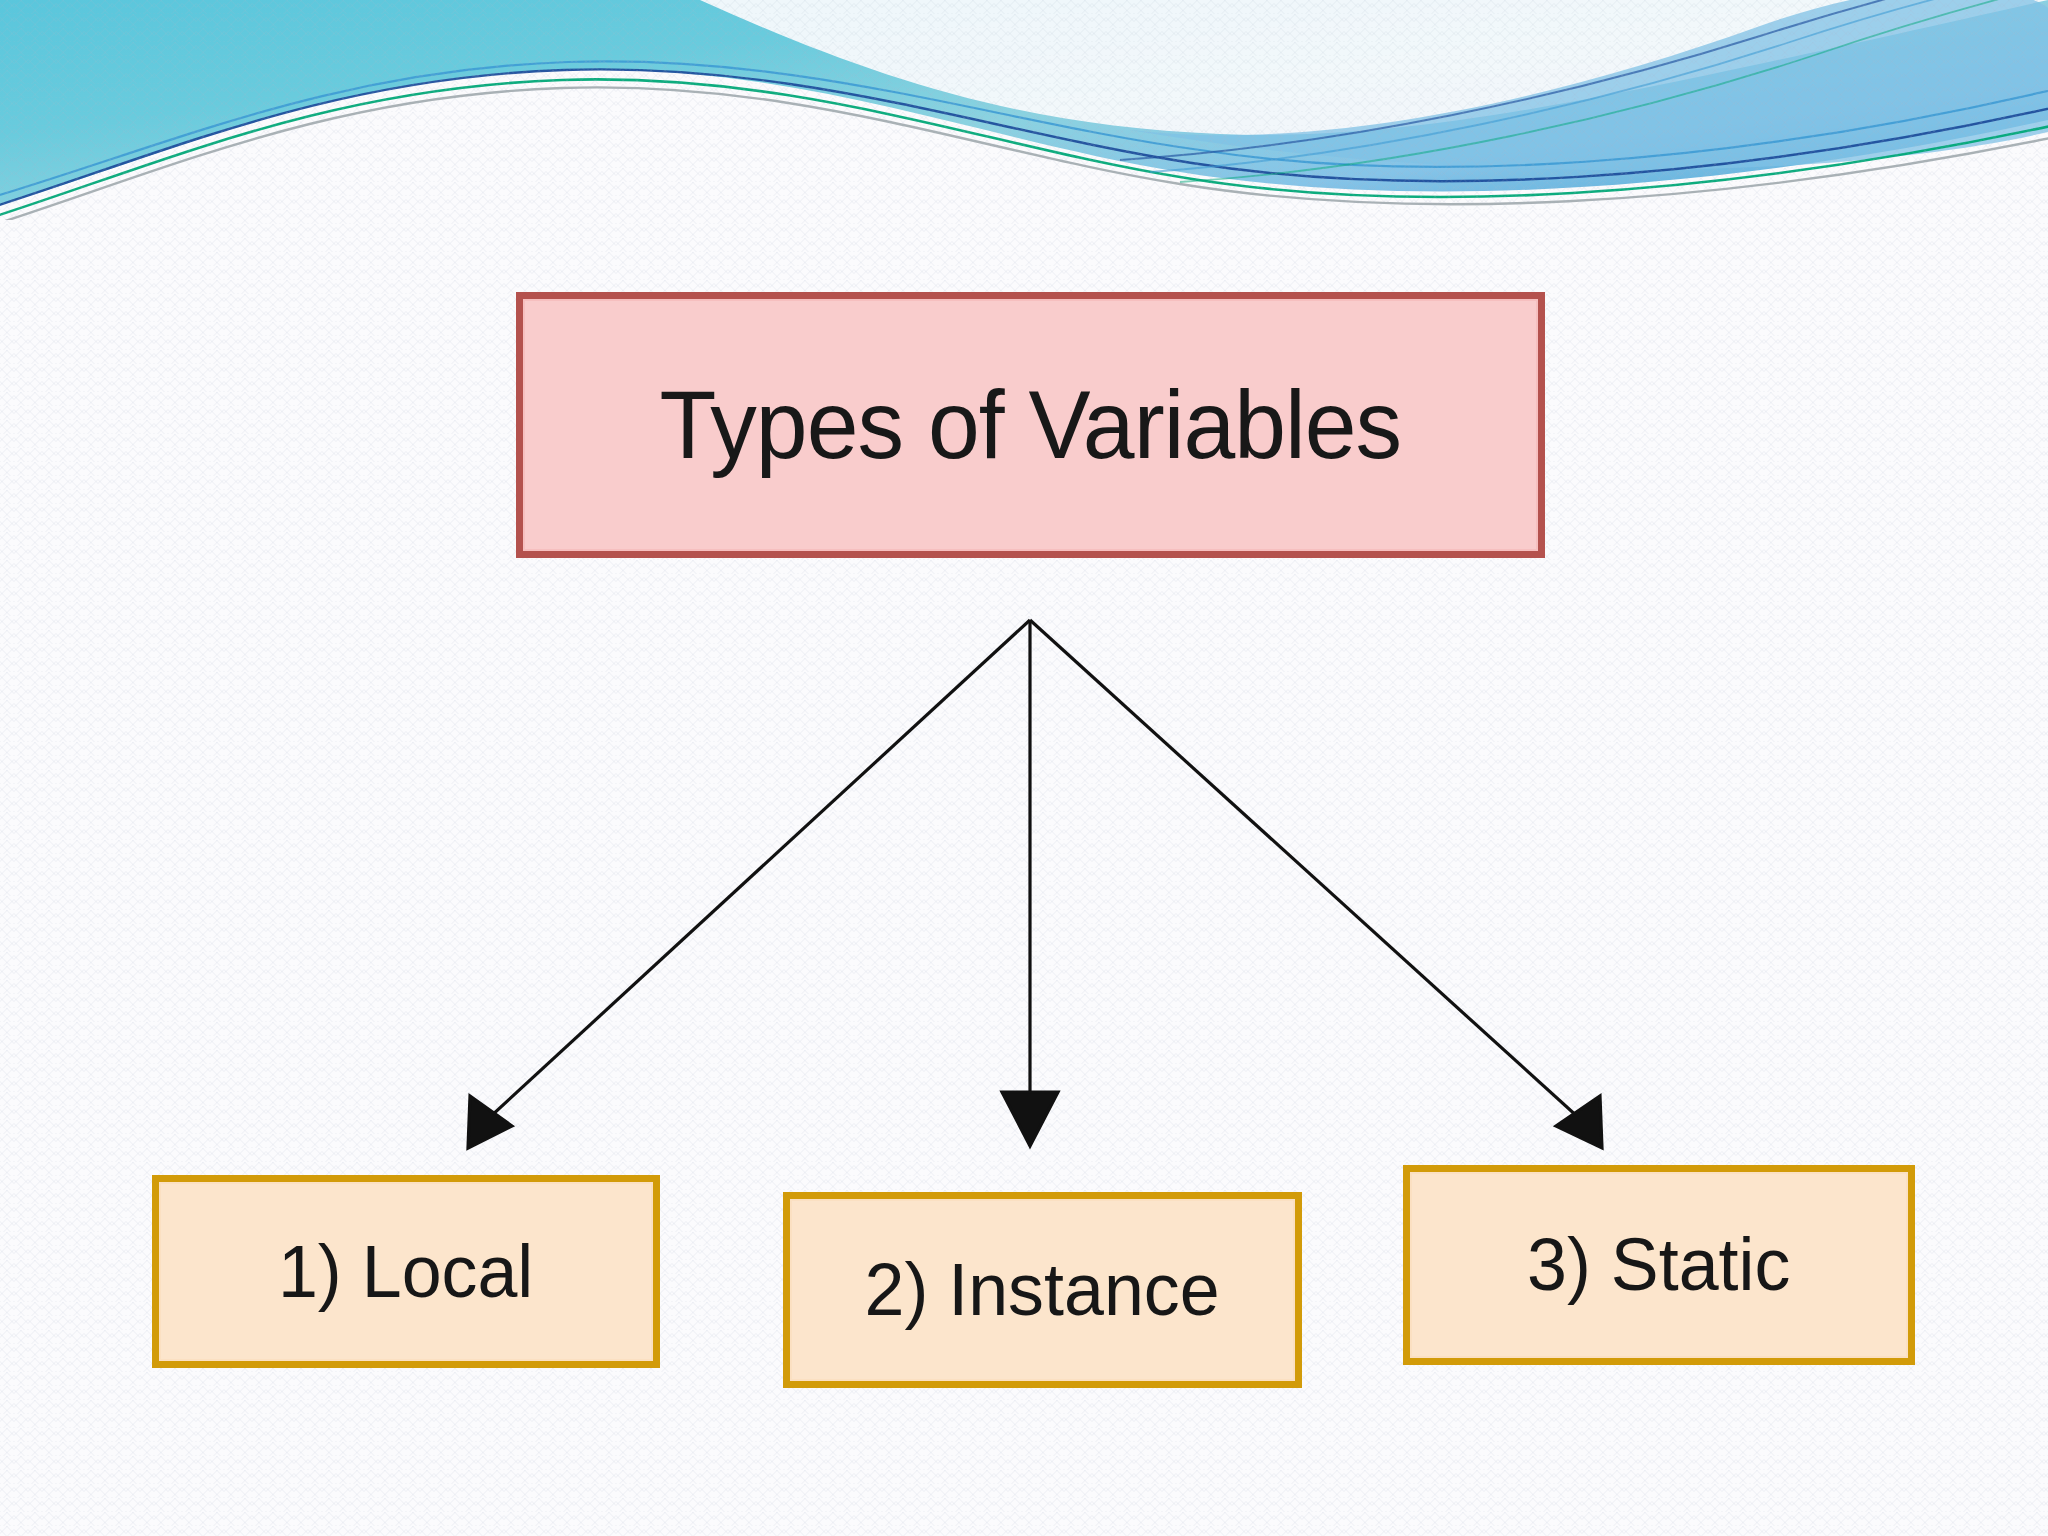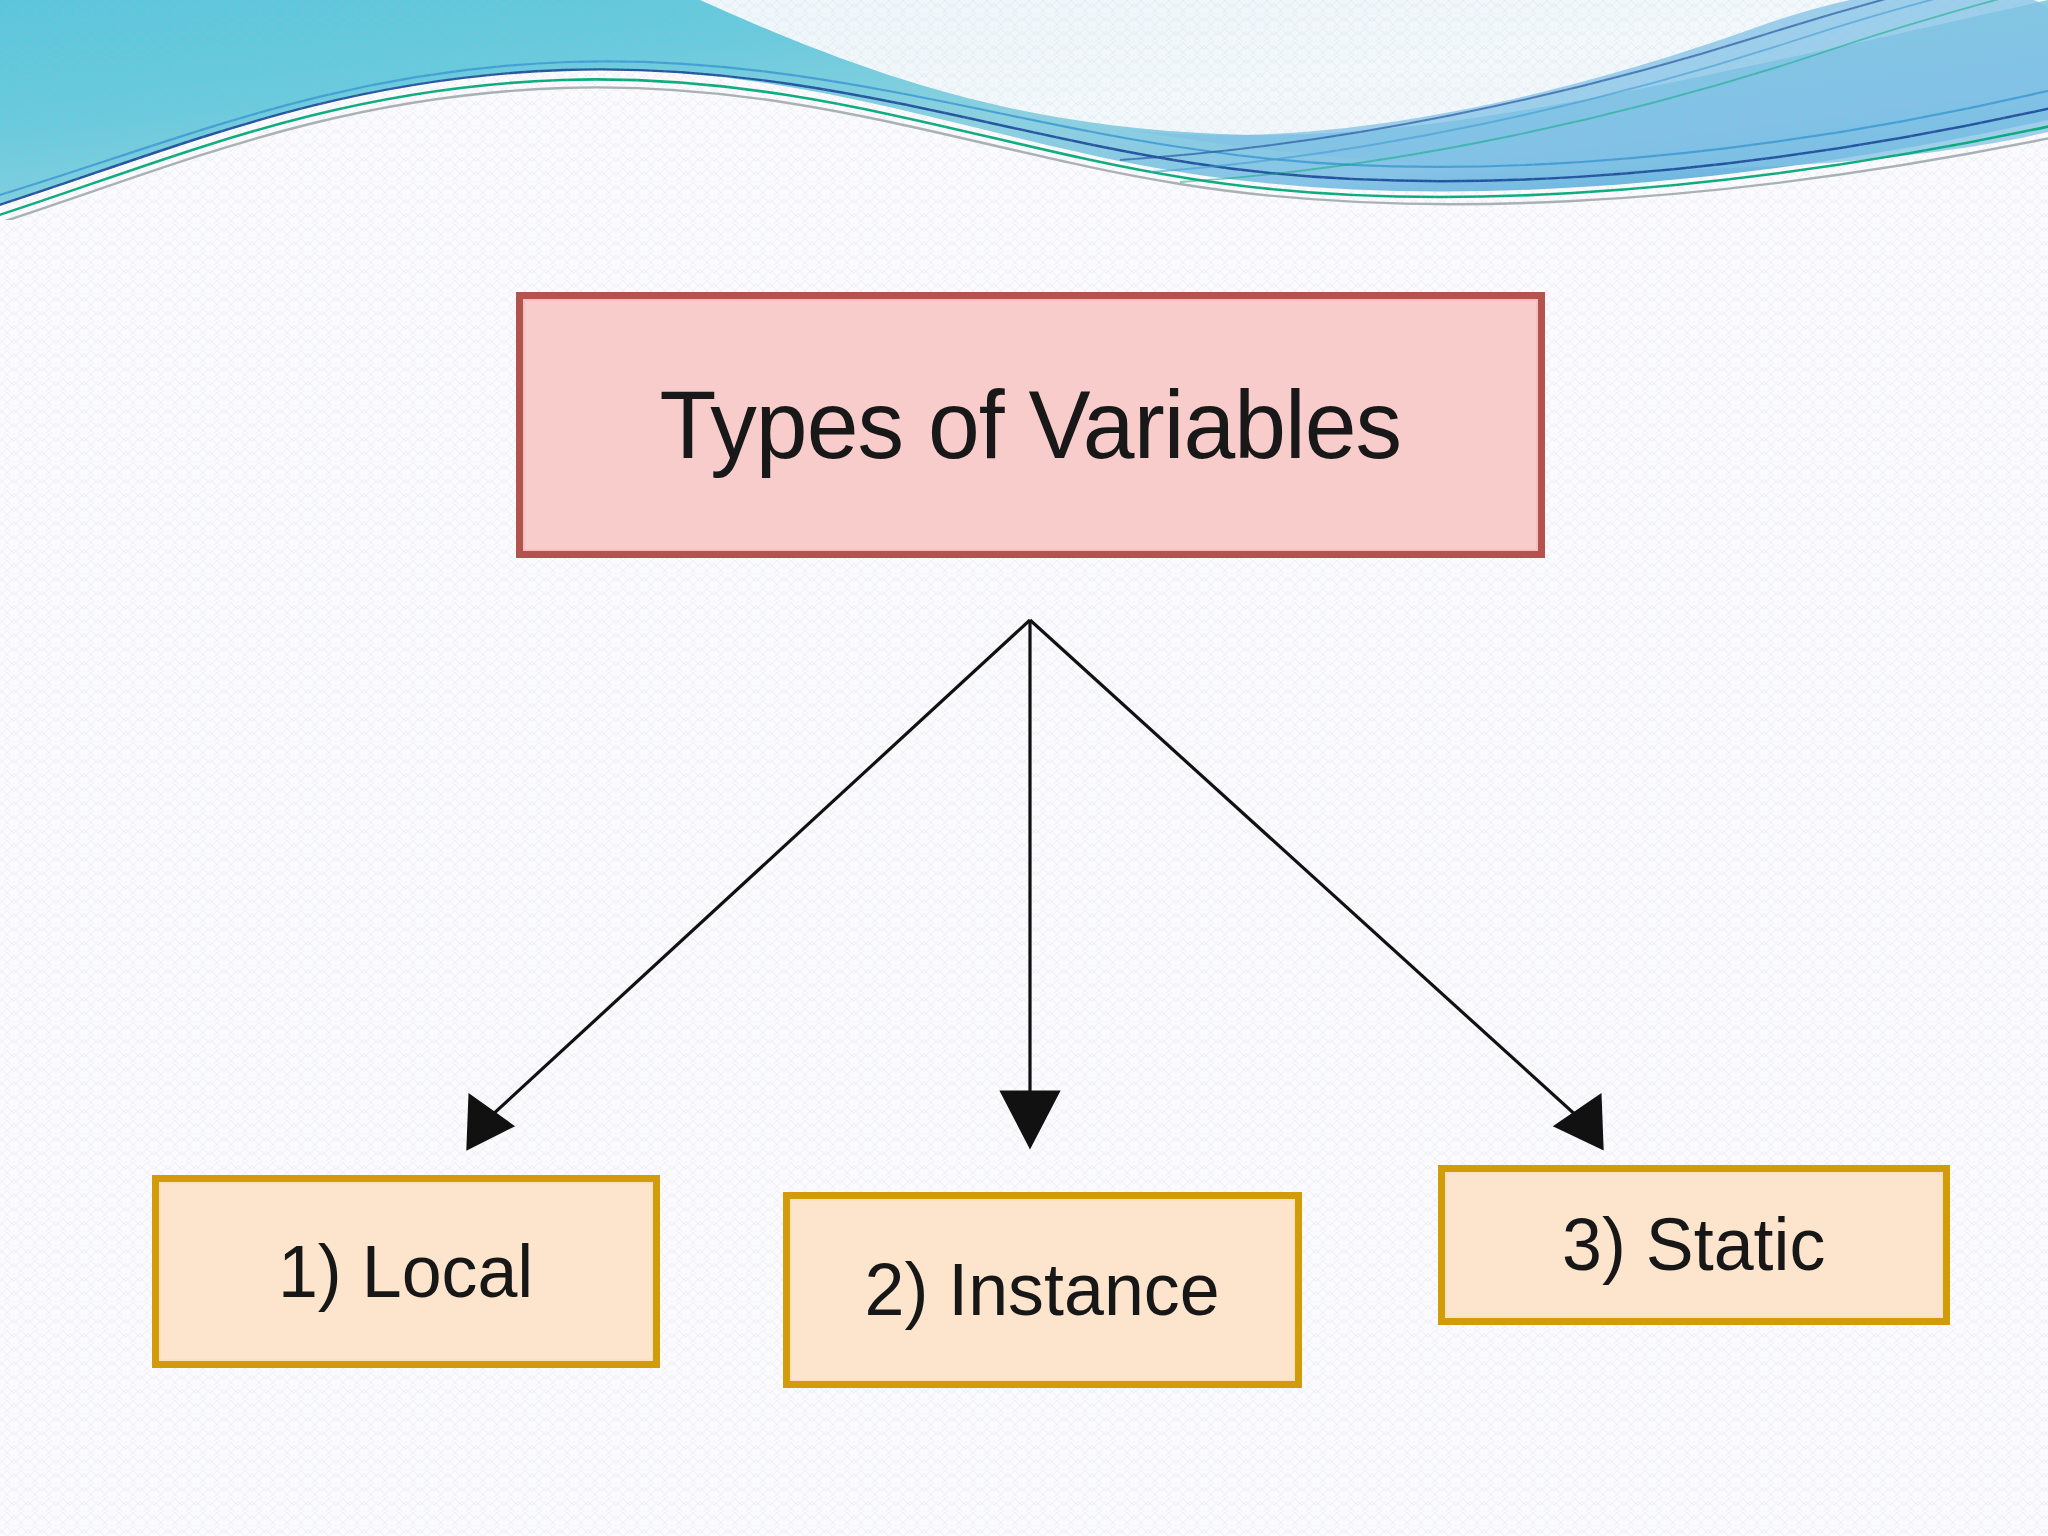--- a/index.html
+++ b/index.html
@@ -84,21 +84,21 @@
     font-weight:400;
     color:#171717;
     line-height:1;
     white-space:nowrap;
     transform:scaleX(0.97);
     -webkit-font-smoothing:none;
   }
 
   #leaf-0 { left:152px;  top:1175px; width:508px; height:193px; }
   #leaf-1 { left:783px;  top:1172px; width:519px; height:196px;margin-top:20px; }
-  #leaf-2 { left:1438px; top:1165px; width:512px; height:160px; }
+  #leaf-2 { left:1403px; top:1165px; width:512px; height:200px; }
 </style>
 </head>
 <body>
 
 <div id="slide">
 
   <svg id="header-art" viewBox="0 0 2048 220" preserveAspectRatio="none" xmlns="http://www.w3.org/2000/svg">
     <defs>
       <linearGradient id="skyGrad" x1="0" y1="0" x2="1" y2="0.85">
         <stop offset="0%" stop-color="#5AC6DC"></stop>

